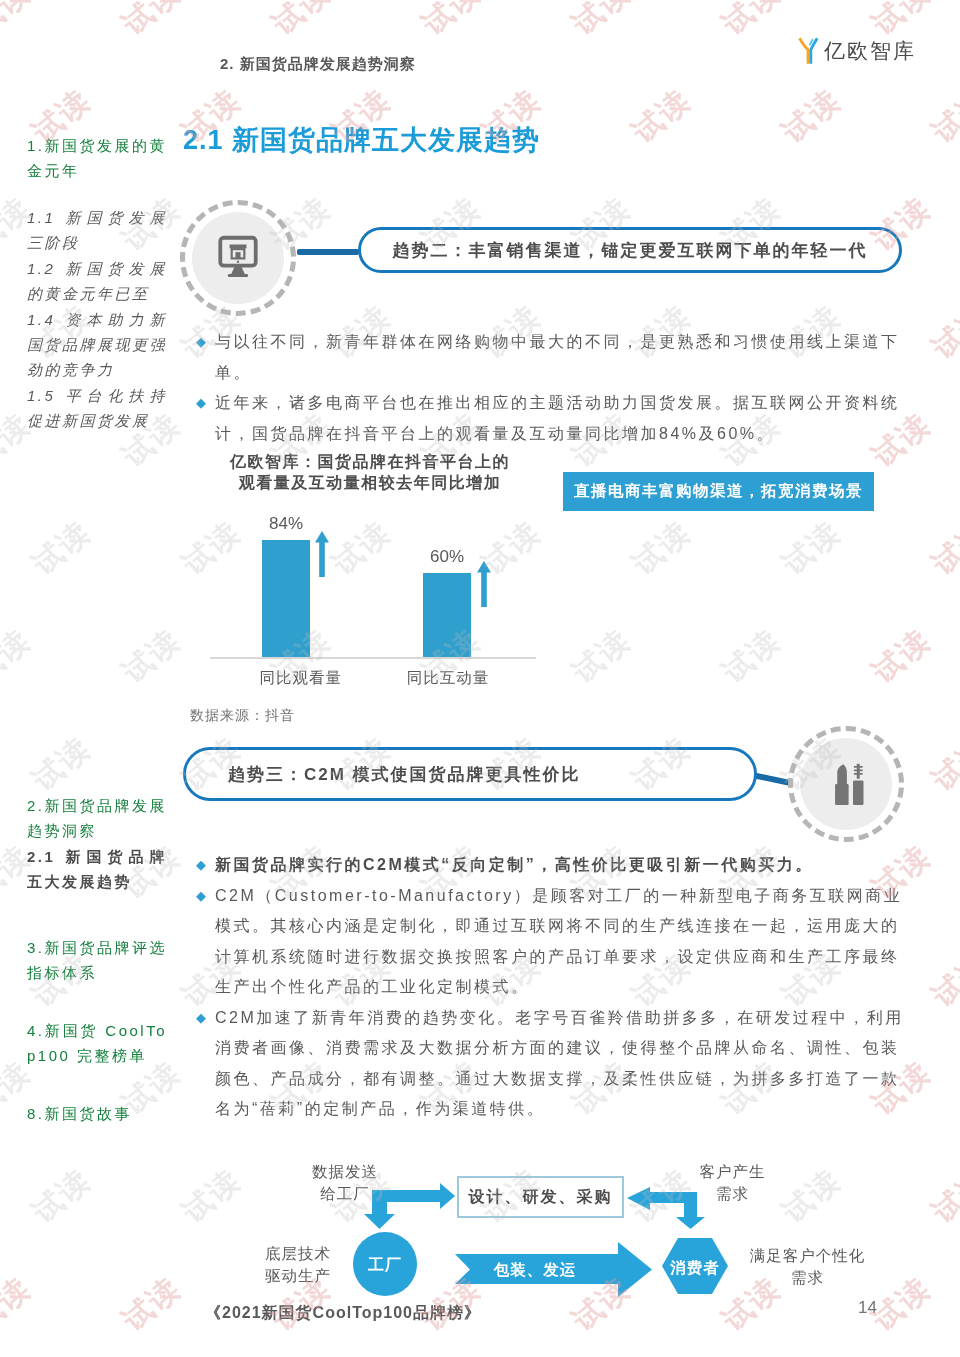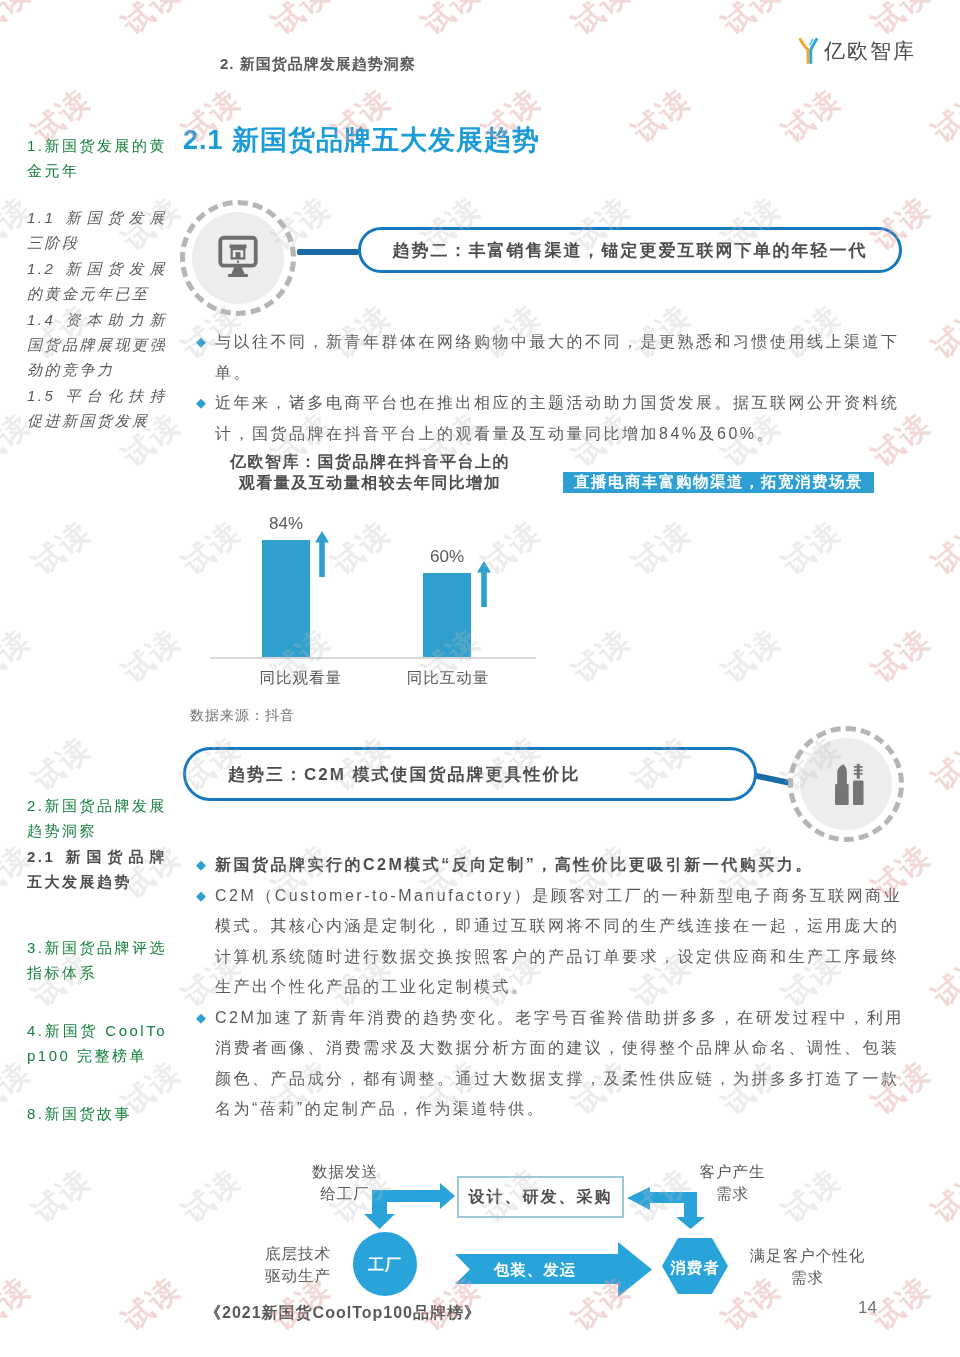--- a/index.html
+++ b/index.html
@@ -84,21 +84,21 @@
   .cat-labels { position:relative; height:24px; margin-top:9px; }
   .cat-labels span { position:absolute; font-size:15.5px; color:#595959; width:110px;
     text-align:center; letter-spacing:1px; }
   .cat-labels .c0 { left:42px;text-align:right; }
   .cat-labels .c1 { left:203px; }
   .chart-source { font-size:14px; color:#737373; margin-top:15px; letter-spacing:1px; }
 
   
   .callout-tag {
     position:absolute; left:563px; top:472px; background:#2E9FD2; color:#fff;
-    font-size:15.5px; font-weight:bold; padding:0 11px; letter-spacing:1.5px; z-index:2;
+    font-size:15.5px; font-weight:bold; padding:9px 11px; letter-spacing:1.5px; z-index:2;
   }
   .quote-box {
     position:absolute; left:556px; top:528px; width:320px; z-index:2;
     border:3px solid #1E86C0; background:#fff;
     border-radius:30px 24px 28px 34px / 26px 32px 24px 30px;
     padding:13px 16px 12px 17px;
   }
   .quote-box p { font-size:15.5px; line-height:31.5px; color:#595959; letter-spacing:1.5px; }
 
   

